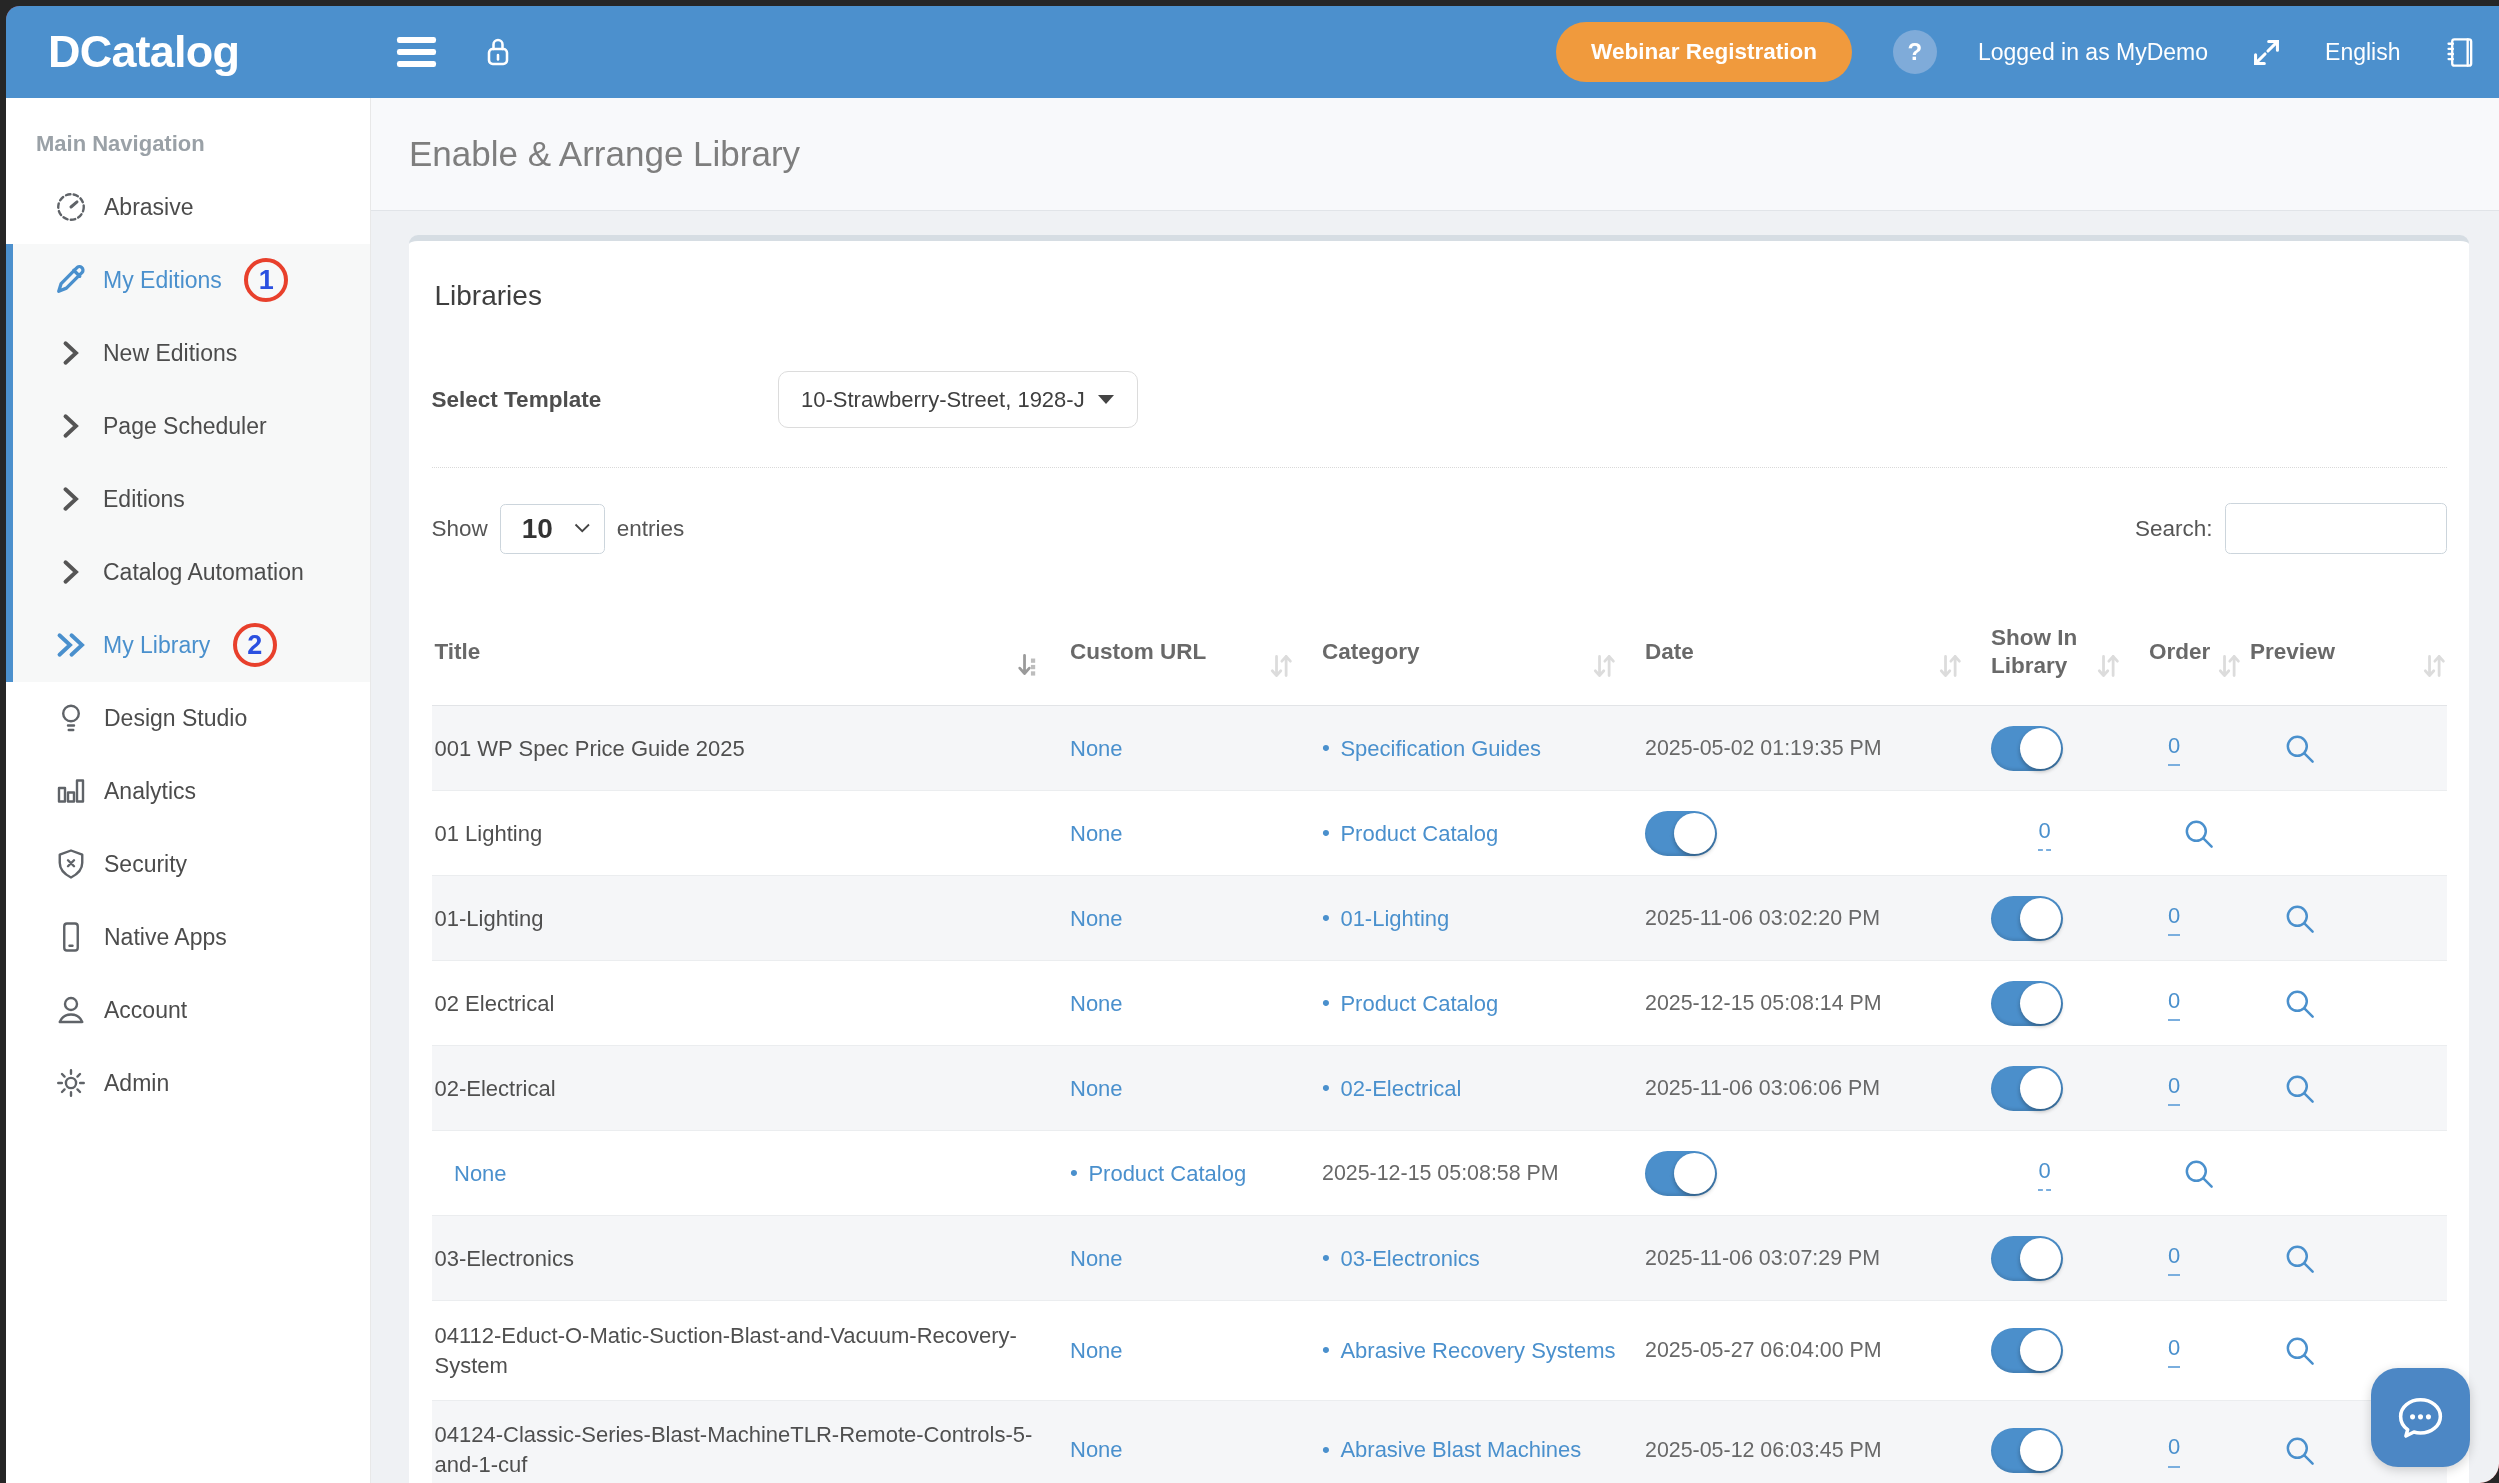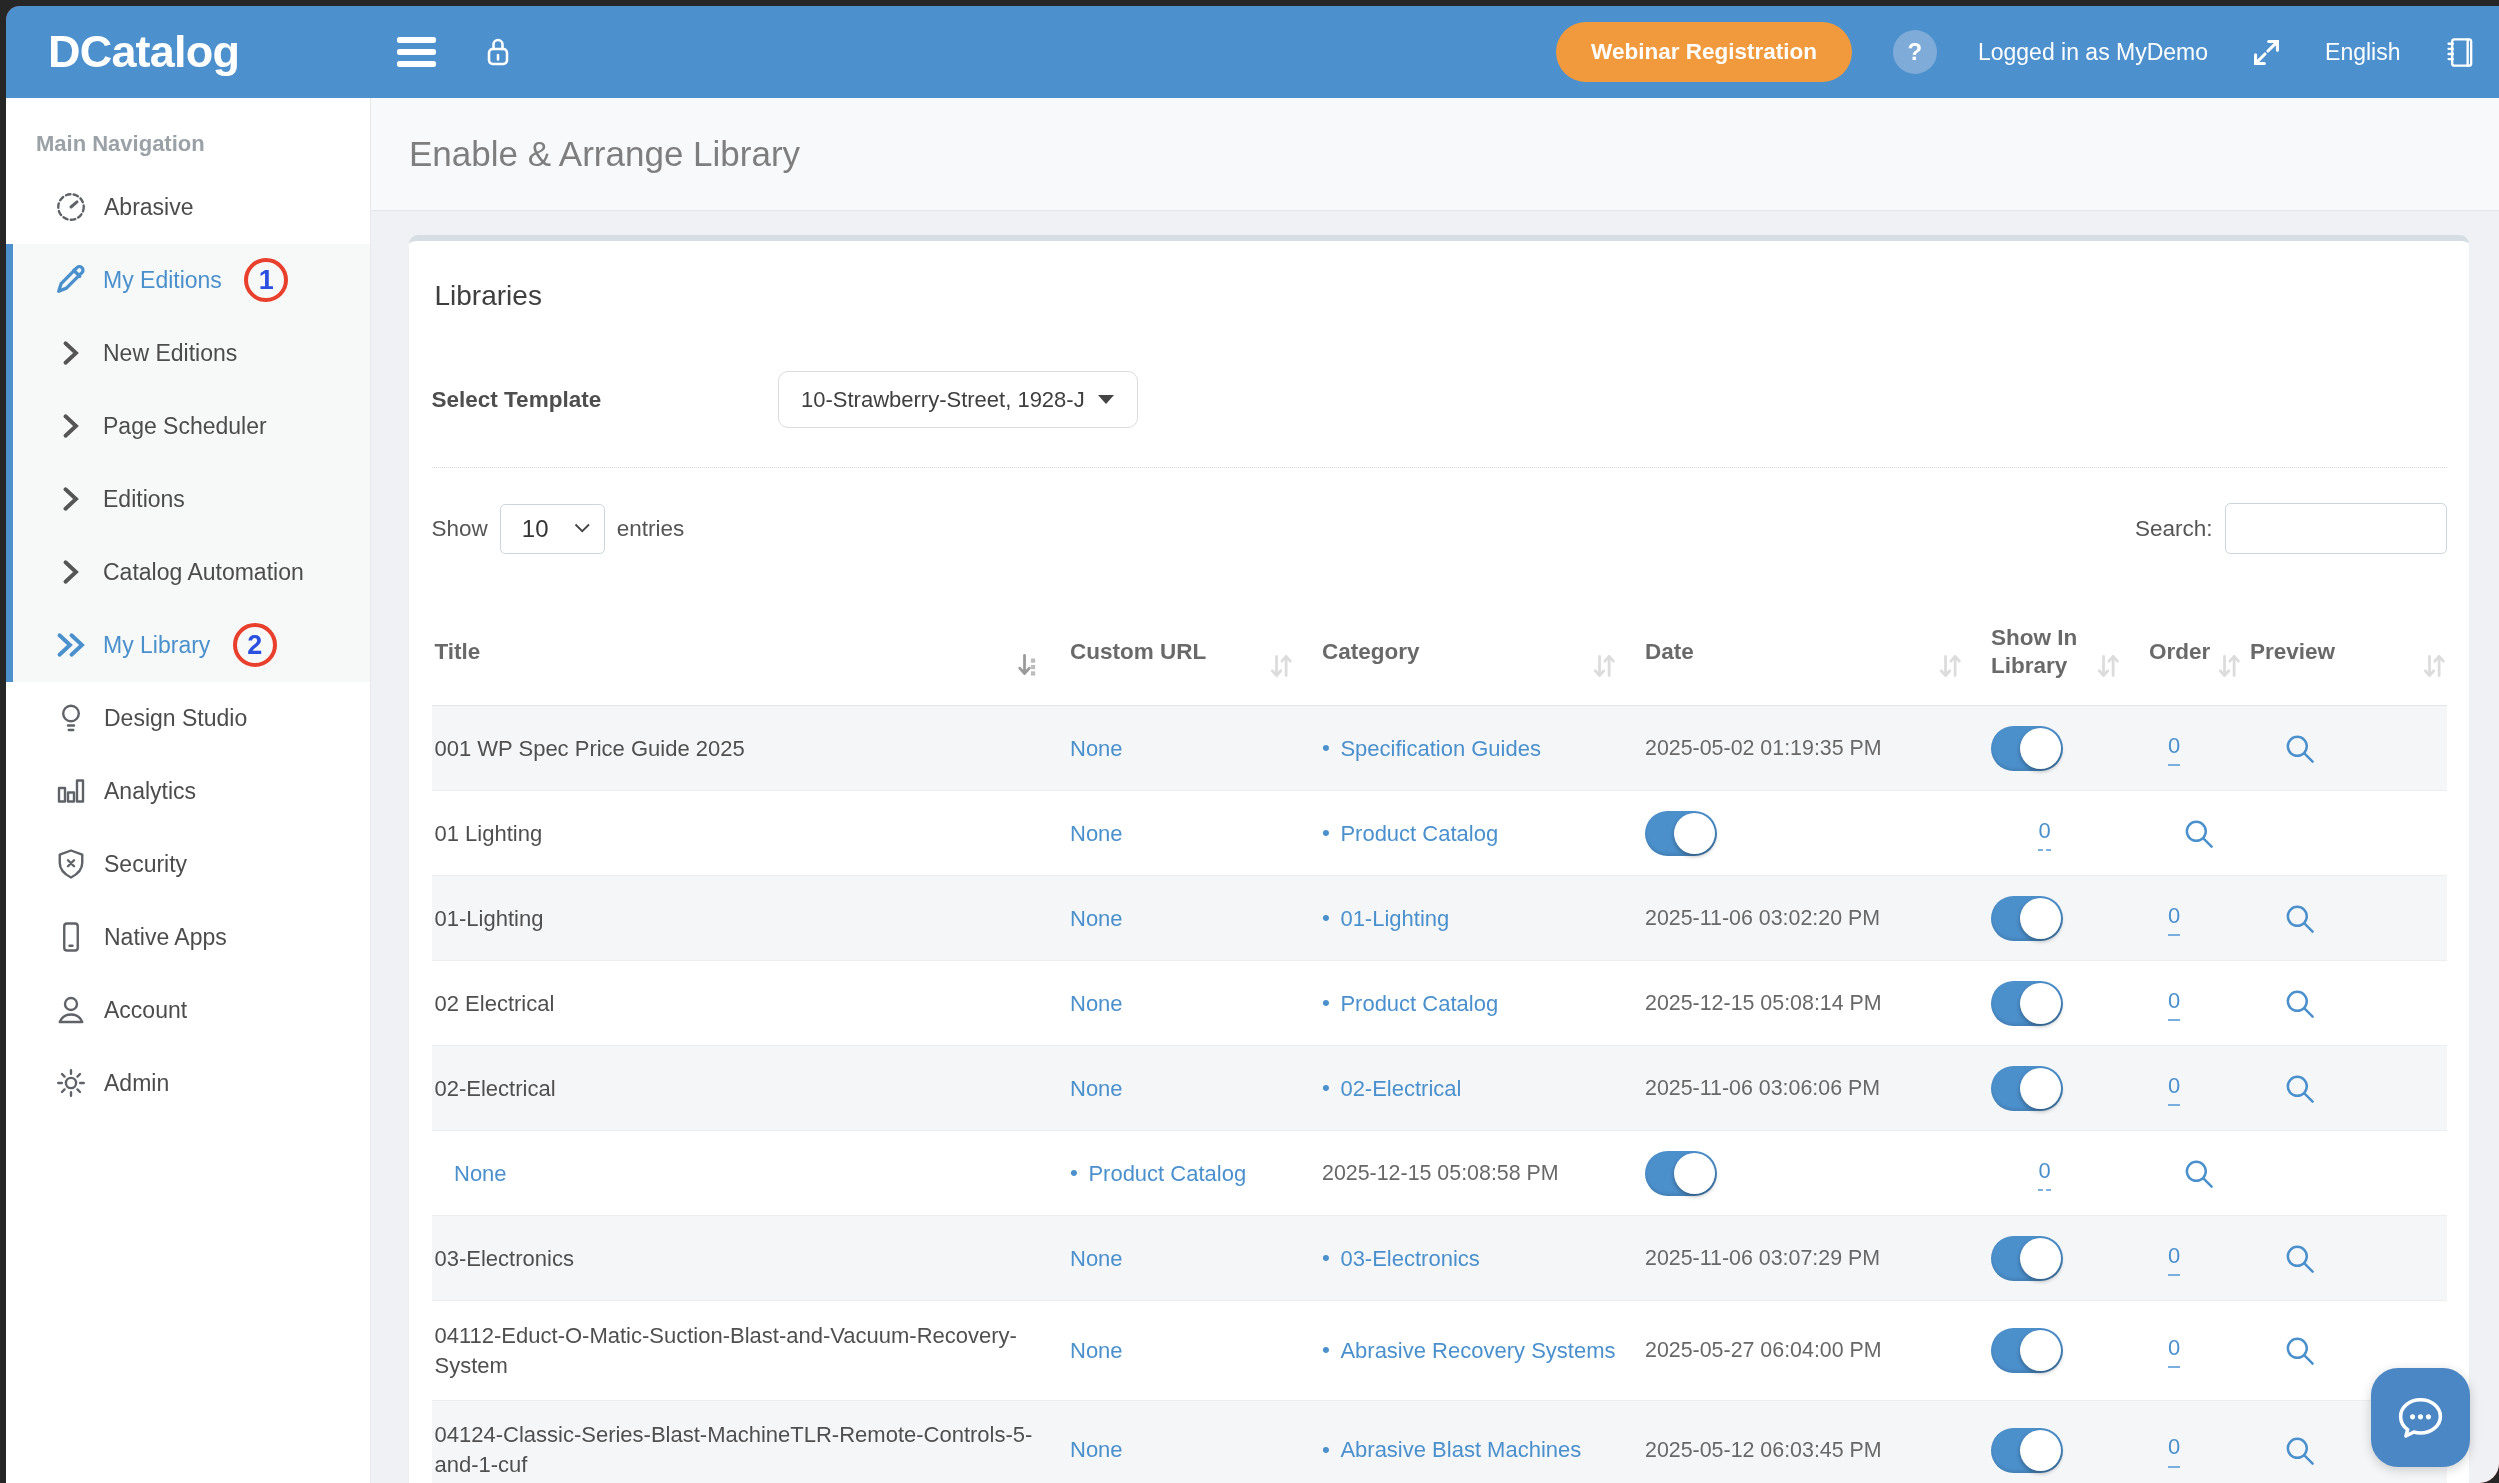--- a/index.html
+++ b/index.html
@@ -59,22 +59,22 @@
                  border-radius:10px; display:flex; align-items:center; justify-content:center;
                  gap:13.5px; padding:0 22.5px; font-size:22px; color:#3f3f3f; cursor:pointer; }
   .caret-down { width:0; height:0; border-left:8.3px solid transparent;
                 border-right:8.3px solid transparent; border-top:9.8px solid #444; }
   .dotted-sep { margin-top:39px; border-top:1.5px dotted #d9d9d9; }
 
   .controls-row { margin-top:35px; display:flex; align-items:center; }
   .ctrl-label { font-size:22.5px; color:#555; }
   .len-select { width:105px; height:50px; border:1.5px solid #ccd5dc; border-radius:5.3px;
                 margin:0 12px; display:flex; align-items:center; padding:0 13.5px 0 21px;
-                justify-content:space-between; font-size:24px; color:#333; cursor:pointer;
-                background:#fff; }
+                justify-content:space-between; font-size:28px; color:#333; cursor:pointer;
+                background:#fff;font-weight:bold; }
   .search-wrap { margin-left:auto; display:flex; align-items:center; }
   .search-input { width:222px; height:51px; border:1.5px solid #ccd5dc; border-radius:5.3px;
                   margin-left:12px; background:#fff; font-size:21px; padding:0 12px;
                   font-family:inherit; color:#333; }
 
   
   .tbl { margin-top:44px; }
   .thead, .trow { display:grid;
     grid-template-columns:616px 252px 323px 346px 158px 101px 225px; }
   .thead { border-bottom:1.5px solid #e2e4e7; }

